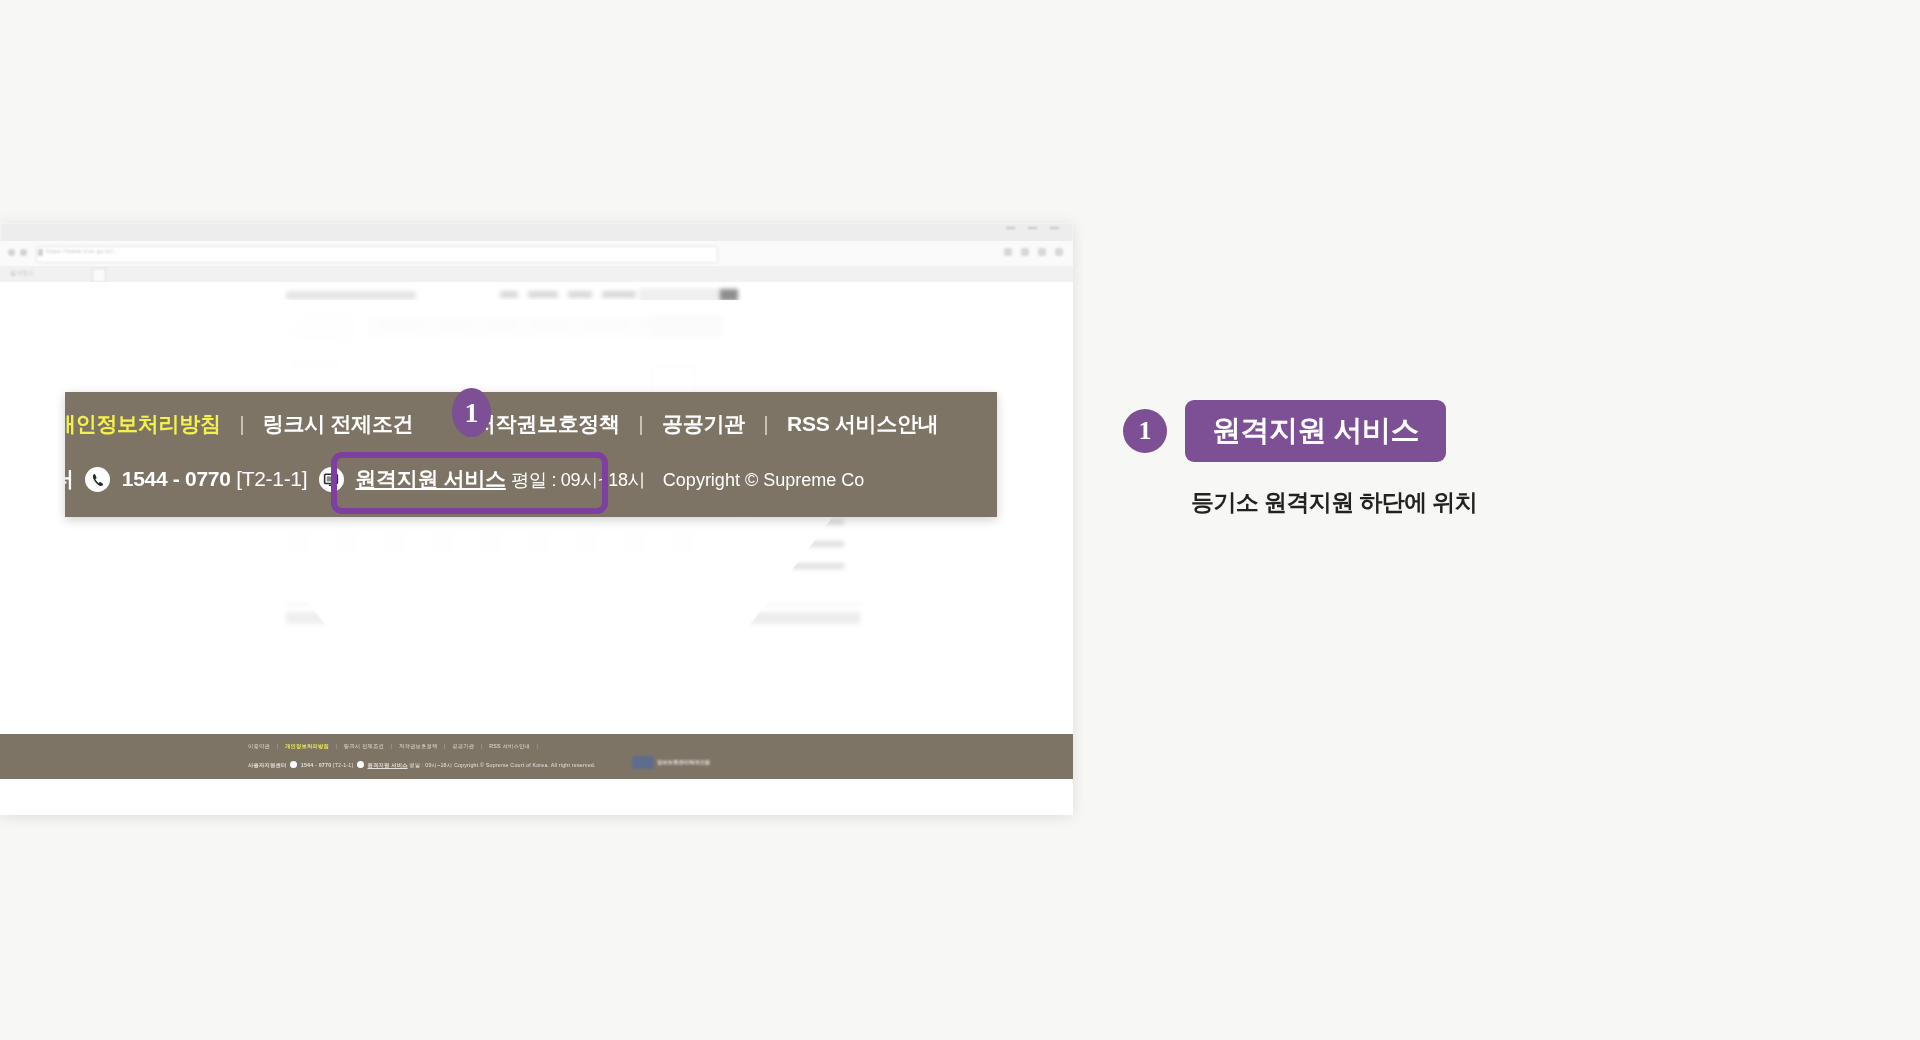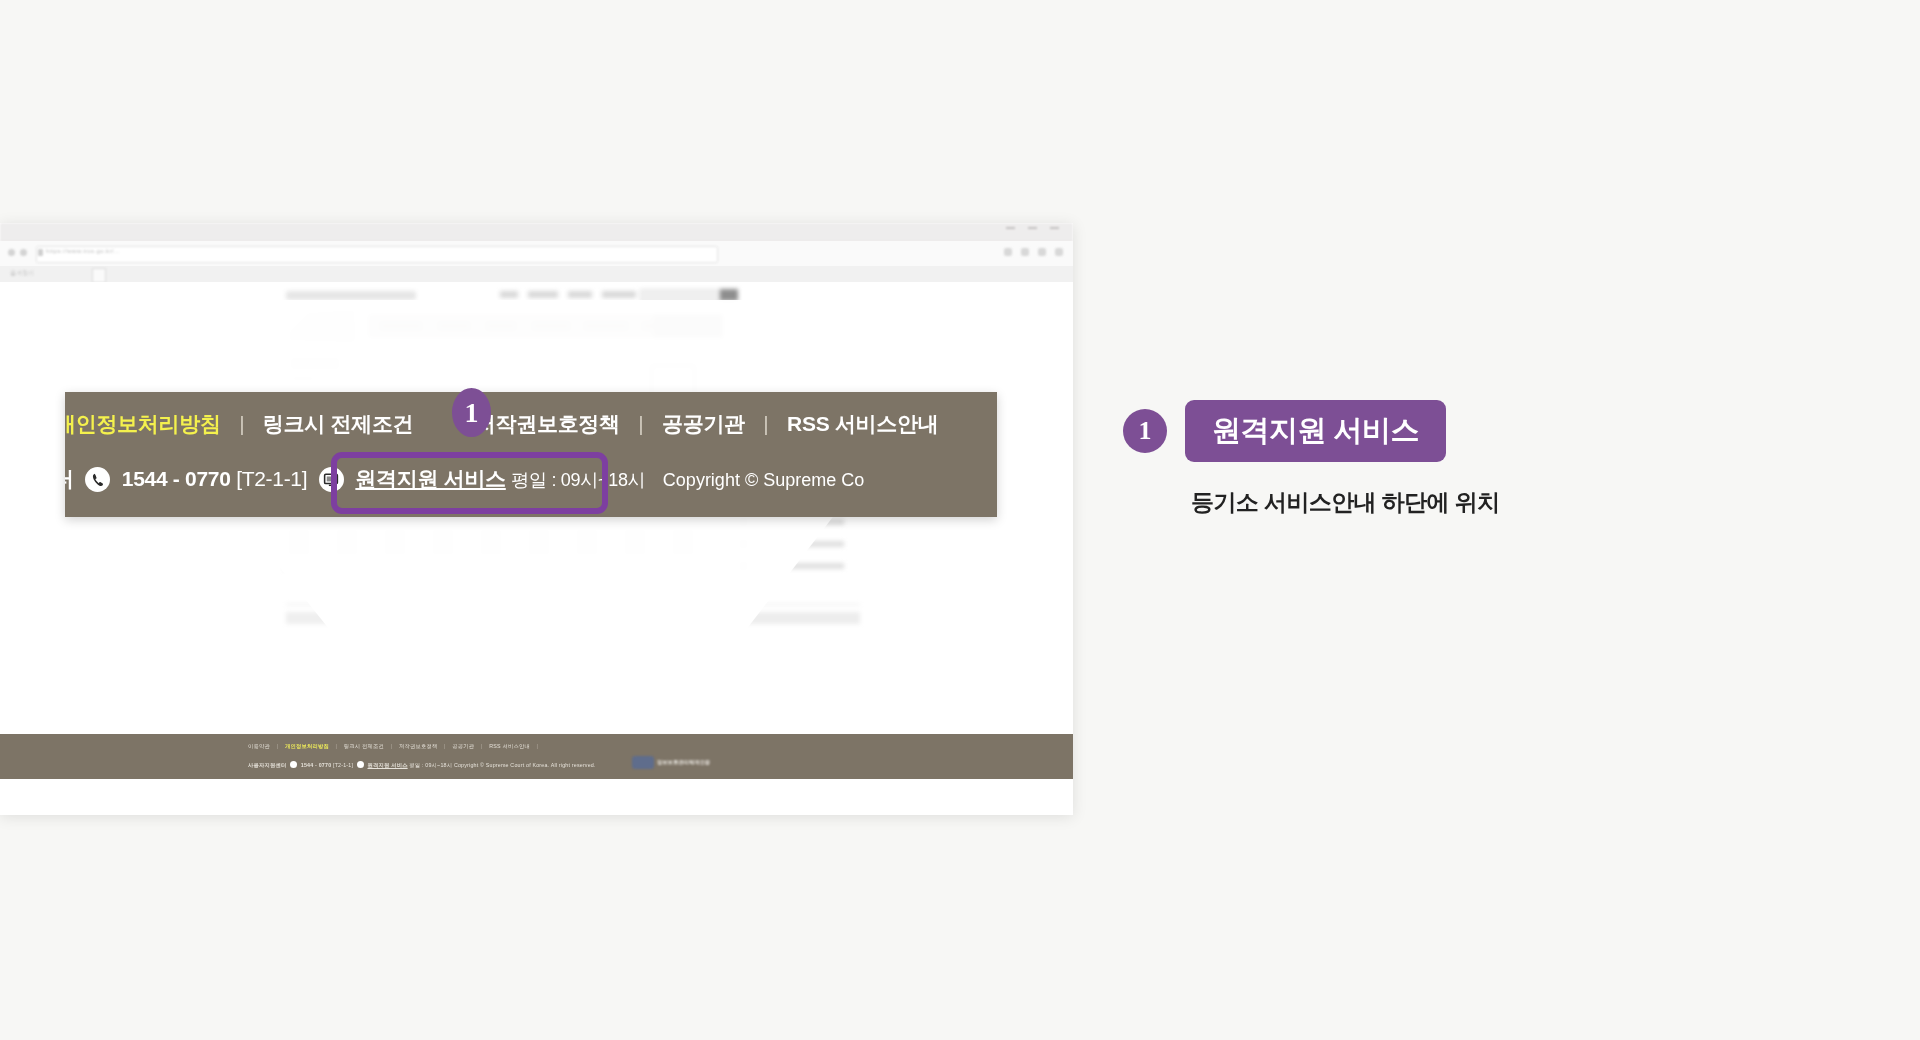--- a/index.html
+++ b/index.html
@@ -385,14 +385,14 @@
 </div>
 
 <div id="callout-badge">1</div>
 <div id="highlight-box"></div>
 
 <div id="annotation">
   <div id="ann-row">
     <div id="ann-badge">1</div>
     <div id="ann-pill">원격지원 서비스</div>
   </div>
-  <div id="ann-desc">등기소 서비스안내 하단에 위치</div>
+  <div id="ann-desc">등기소 원격지원 하단에 위치</div>
 </div>
 
 </body></html>

